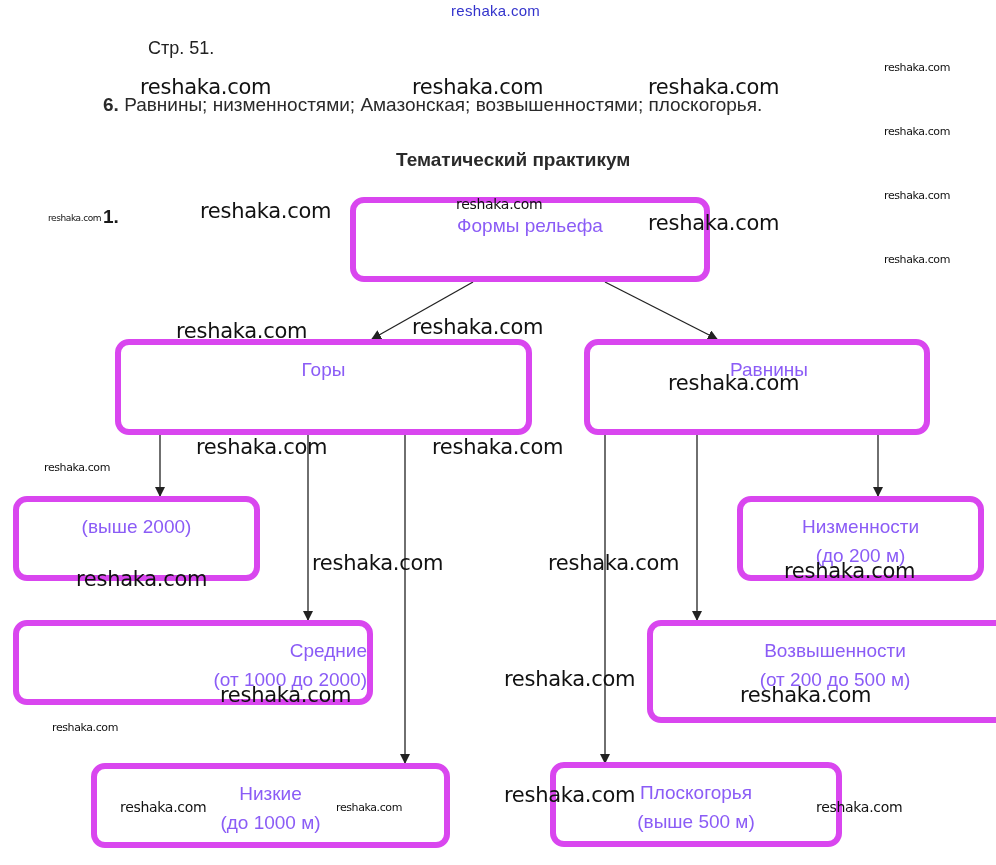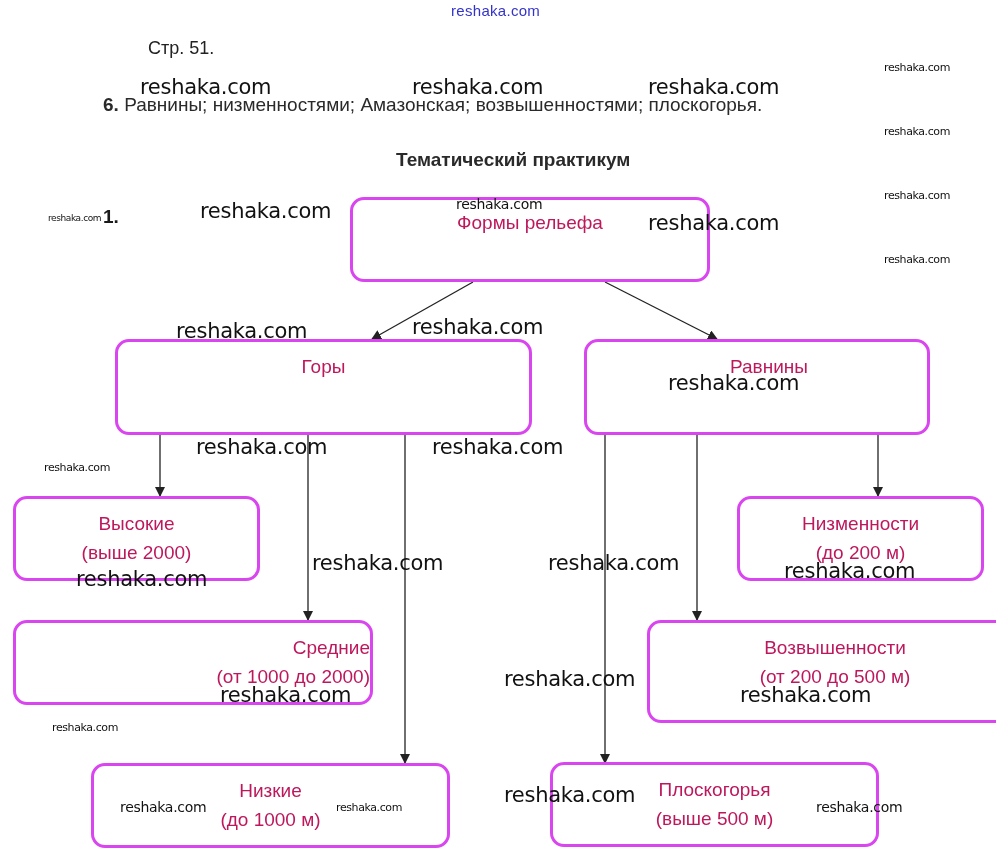--- a/index.html
+++ b/index.html
@@ -7,22 +7,22 @@
          font-family: "Liberation Sans", sans-serif; color: #222; }
   .abs { position: absolute; white-space: nowrap; }
   .top-link { left: 451px; top: 2px; font-size: 15px; color: #3333cc;
               letter-spacing: 0.3px; }
   .page-ref { left: 103px; top: 38px; font-size: 18px; font-weight: normal; color: #222; margin-left: 45px; }
   .answer6 { left: 103px; top: 94px; font-size: 19px; color: #2a2a2a; }
   .answer6 .num { font-weight: bold; }
   .section-title { left: 396px; top: 149px; font-size: 19px; font-weight: bold; color: #2a2a2a; }
   .task-num { left: 103px; top: 206px; font-size: 19px; font-weight: bold; color: #1a1a1a; }
 
-  .node { position: absolute; border: 3px solid #d946ef; border-radius: 14px; background: #fff;
-          box-sizing: border-box; text-align: center; font-size: 19px; color: #be185d;
+  .node { position: absolute; border: 6px solid #d946ef; border-radius: 14px; background: #fff;
+          box-sizing: border-box; text-align: center; font-size: 19px; color: #8b5cf6;
           line-height: 29px; }
   .node .t1 { display: block; }
   .node .t2 { display: block; }
 
   .wm { position: absolute; font-family: "DejaVu Sans", sans-serif; color: #111;
         white-space: nowrap; }
   .wm-lg { font-size: 21px; letter-spacing: -0.3px; }
   .wm-md { font-size: 14px; letter-spacing: -0.3px; }
   .wm-sm { font-size: 11px; letter-spacing: -0.4px; }
 
@@ -62,21 +62,20 @@
 
 <div class="node" style="left:115px; top:339px; width:417px; height:96px; padding-top:10px;">
   <span class="t1">Горы</span>
 </div>
 
 <div class="node" style="left:584px; top:339px; width:346px; height:96px; padding-top:10px;padding-left:24px;">
   <span class="t1">Равнины</span>
 </div>
 
 <div class="node" style="left:13px; top:496px; width:247px; height:85px; padding-top:10px;">
-  <span class="t1">Высокие</span>
   <span class="t2">(выше 2000)</span>
 </div>
 
 <div class="node" style="left:13px; top:620px; width:360px; height:85px; padding-top:10px;text-align:right;">
   <span class="t1">Средние</span>
   <span class="t2">(от 1000 до 2000)</span>
 </div>
 
 <div class="node" style="left:91px; top:763px; width:359px; height:85px; padding-top:10px;">
   <span class="t1">Низкие</span>
@@ -86,21 +85,21 @@
 <div class="node" style="left:737px; top:496px; width:247px; height:85px; padding-top:10px;">
   <span class="t1">Низменности</span>
   <span class="t2">(до 200 м)</span>
 </div>
 
 <div class="node" style="left:647px; top:620px; width:376px; height:103px; padding-top:10px;">
   <span class="t1">Возвышенности</span>
   <span class="t2">(от 200 до 500 м)</span>
 </div>
 
-<div class="node" style="left:550px; top:762px; width:329px; height:85px; padding-top:10px;">
+<div class="node" style="left:550px; top:762px; width:292px; height:85px; padding-top:10px;">
   <span class="t1">Плоскогорья</span>
   <span class="t2">(выше 500 м)</span>
 </div>
 
 <div class="wm wm-lg" style="left:140px; top:75px;">reshaka.com</div>
 <div class="wm wm-lg" style="left:412px; top:75px;">reshaka.com</div>
 <div class="wm wm-lg" style="left:648px; top:75px;">reshaka.com</div>
 <div class="wm wm-sm" style="left:884px; top:61px;">reshaka.com</div>
 <div class="wm wm-sm" style="left:884px; top:125px;">reshaka.com</div>
 <div class="wm wm-sm" style="left:884px; top:189px;">reshaka.com</div>

